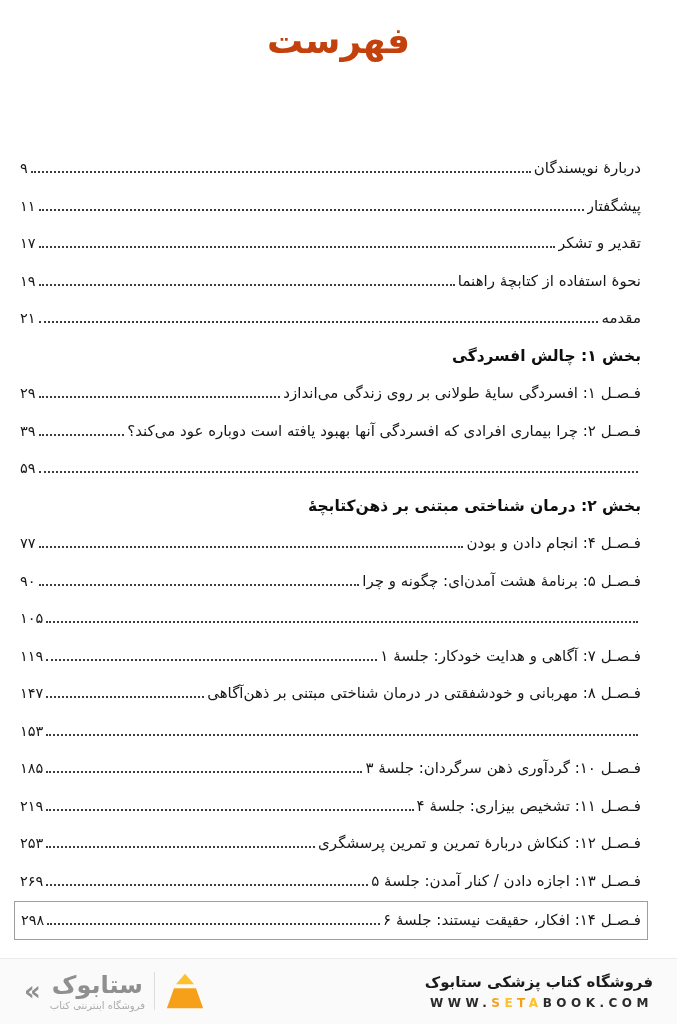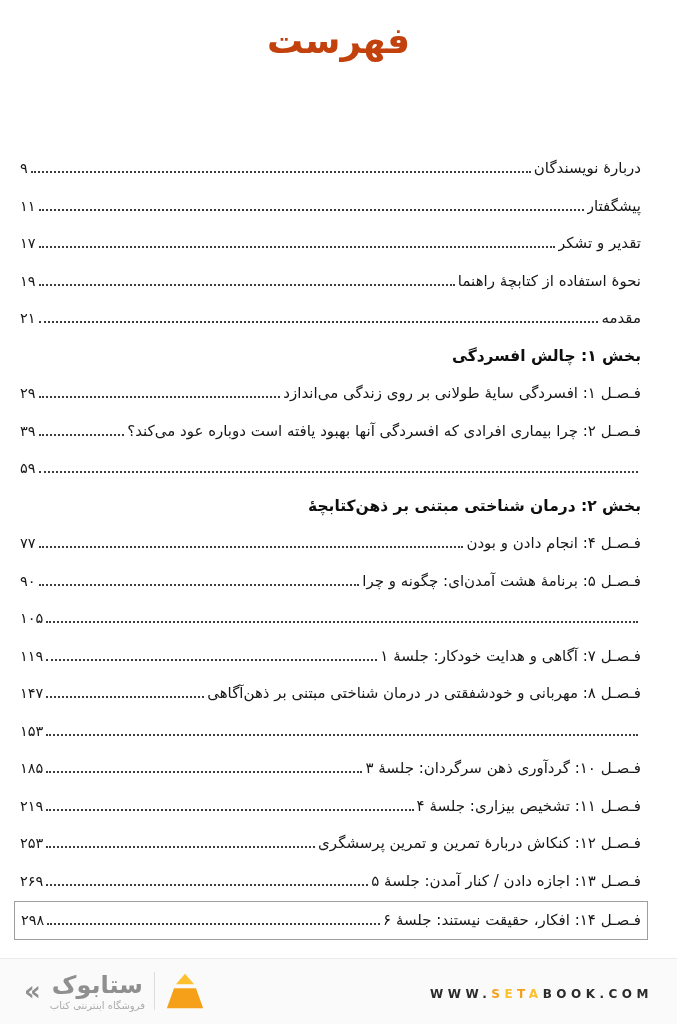--- a/index.html
+++ b/index.html
@@ -205,15 +205,16 @@
       <span class="wordmark">ستابوک</span>
       <span class="tagline">فروشگاه اینترنتی کتاب</span>
     </div>
     <span class="logo-divider"></span>
     <svg width="42" height="36" viewBox="0 0 44 36" aria-hidden="true">
       <polygon points="22,0 31.5,11 12.5,11" id="mark-top" fill="#fdc02e"></polygon>
       <polygon points="10.5,15 33.5,15 41,36 3,36" id="mark-bottom" fill="#f6a01a"></polygon>
     </svg>
   </div>
   <div class="footer-text">
+    <div class="store-title">فروشگاه کتاب پزشکی ستابوک</div>
     <div class="website"><span>WWW.</span><span id="brand-letters"><span style="color: rgb(246, 160, 26);">S</span><span style="color: rgb(253, 192, 46);">E</span><span style="color: rgb(246, 160, 26);">T</span><span style="color: rgb(253, 192, 46);">A</span></span><span>BOOK.COM</span></div>
   </div>
 </footer>
 
 </body></html>

